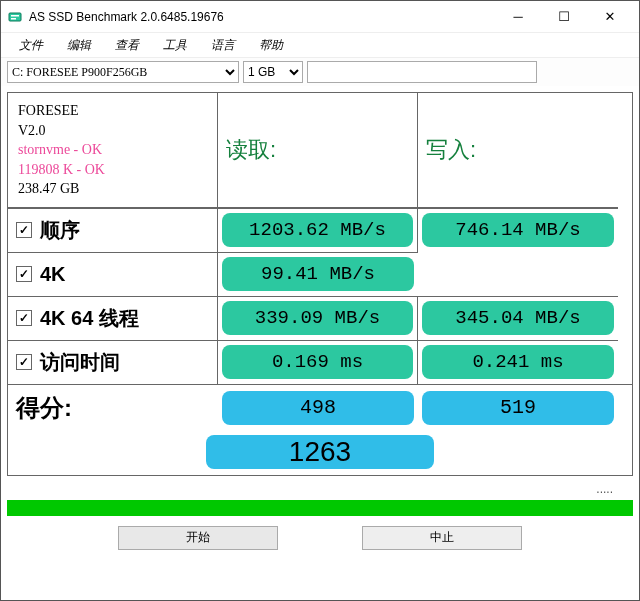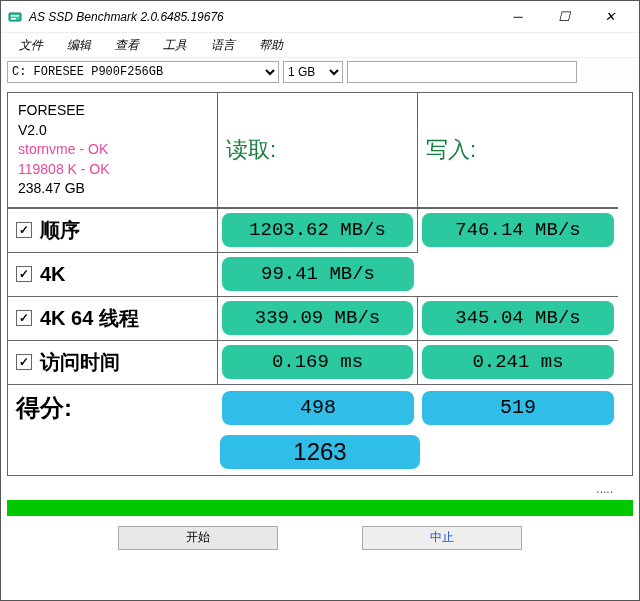--- a/index.html
+++ b/index.html
@@ -1,55 +1,55 @@
 <!DOCTYPE html>
 <html><head>
 <meta charset="utf-8">
 <style>
   * { box-sizing: border-box; margin: 0; padding: 0; }
   body { font-family: "Microsoft YaHei", "SimSun", Arial, sans-serif; font-size: 13px; background: #fff; }
   .window { width: 640px; height: 601px; border: 1px solid #555; background: #fff; position: relative; }
-  .titlebar { height: 32px; display: flex; align-items: center; padding: 0 6px; border-bottom: 1px solid #eee; font-style: italic; }
+  .titlebar { height: 32px; display: flex; align-items: center; padding: 0 6px; border-bottom: 1px solid #eee; }
   .titlebar .icon { width: 16px; height: 16px; margin-right: 6px; display: flex; align-items: center; justify-content: center; }
   .titlebar .title { flex: 1; font-size: 12px; color: #000; }
   .titlebar .ctl { width: 46px; height: 30px; display: flex; align-items: center; justify-content: center; font-size: 13px; color: #000; font-family: Arial; }
   .menubar { height: 25px; display: flex; align-items: stretch; padding: 0 6px; background: #fff; border-bottom: 1px solid #eee; font-style: italic; }
   .menubar .item { padding: 4px 12px; font-size: 12px; display: flex; align-items: center; }
   .toolbar { height: 28px; display: flex; align-items: center; gap: 4px; padding: 3px 6px; background: #fdfdfd; }
   .toolbar select { height: 22px; font-size: 12px; border: 1px solid #aaa; background: #fff; }
-  .toolbar .drive { width: 272px; font-family: Liberation Mono, monospace; }
+  .toolbar .drive { width: 232px; font-family: Liberation Serif, serif; }
   .toolbar .size { width: 60px; }
   .toolbar input[type=text] { height: 22px; width: 230px; border: 1px solid #aaa; padding: 0 4px; font-size: 12px; }
   .panel { margin: 6px; border: 1px solid #666; background: #fff; }
   .grid { display: grid; grid-template-columns: 210px 200px 200px; }
   .hdr-row .cell { border-bottom: 1px solid #666; }
   .cell { border-right: 1px solid #666; padding: 6px 8px; min-height: 40px; display: flex; align-items: center; }
   .cell:last-child { border-right: none; }
-  .info { flex-direction: column; align-items: flex-start; padding: 8px 10px; min-height: 100px; font-size: 14px; line-height: 1.4; }
+  .info { flex-direction: column; align-items: flex-start; padding: 8px 10px; min-height: 100px; font-size: 14px; line-height: 1.4; font-family: Liberation Serif, serif; }
   .info .name { font-weight: normal; }
   .info .ok { color: #ec4899; }
   .hdrtxt { font-size: 22px; color: #15803d; }
   .row .cell { border-top: 1px solid #666; min-height: 44px; }
   .row .label { font-size: 20px; font-weight: bold; gap: 8px; }
   .chk { width: 16px; height: 16px; border: 1px solid #666; display: inline-flex; align-items: center; justify-content: center; font-size: 12px; line-height: 1; background: #fff; }
   .cell-val { justify-content: center; padding: 4px; font-family: Liberation Mono, monospace; }
   .pill { width: 100%; height: 34px; border-radius: 8px; background: #2cc8a0; display: flex; align-items: center; justify-content: center; font-size: 19px; color: #000; }
   .pill.blue { background: #30bde8; }
   .score-row { display: grid; grid-template-columns: 210px 200px 200px; border-top: 1px solid #666; }
   .score-row .cell { border-right: none; min-height: 46px; }
   .score-row .label { font-size: 24px; font-weight: bold; }
   .score-row .cell-val .pill { font-size: 20px; }
   .total-row { display: flex; justify-content: center; padding: 4px 0 6px; }
-  .total-row .pill { width: 200px; height: 34px; font-size: 24px; }
+  .total-row .pill { width: 228px; height: 34px; font-size: 28px; }
   .progress-area { margin: 0 6px; }
   .dots { font-size: 12px; color: #555; text-align: right; padding-right: 20px; height: 16px; }
   .progress { height: 16px; background: #00c800; margin-top: 2px; }
   .buttons { display: flex; justify-content: center; gap: 84px; margin-top: 10px; }
   .buttons button { width: 160px; height: 24px; font-size: 12px; border: 1px solid #aaa; background: #e8e8e8; }
-  .buttons button:disabled { color: #1d4ed8; background: #eee; }
+  .buttons button:disabled { color: #000000; background: #eee; }
 </style>
 </head>
 <body>
 
 <div class="window">
 
   <div class="titlebar">
     <span class="icon">
       <svg width="14" height="14" viewBox="0 0 14 14">
           <rect x="1" y="3" width="12" height="8" rx="1" fill="#2cc8a0" stroke="#0a7a5a"></rect>

